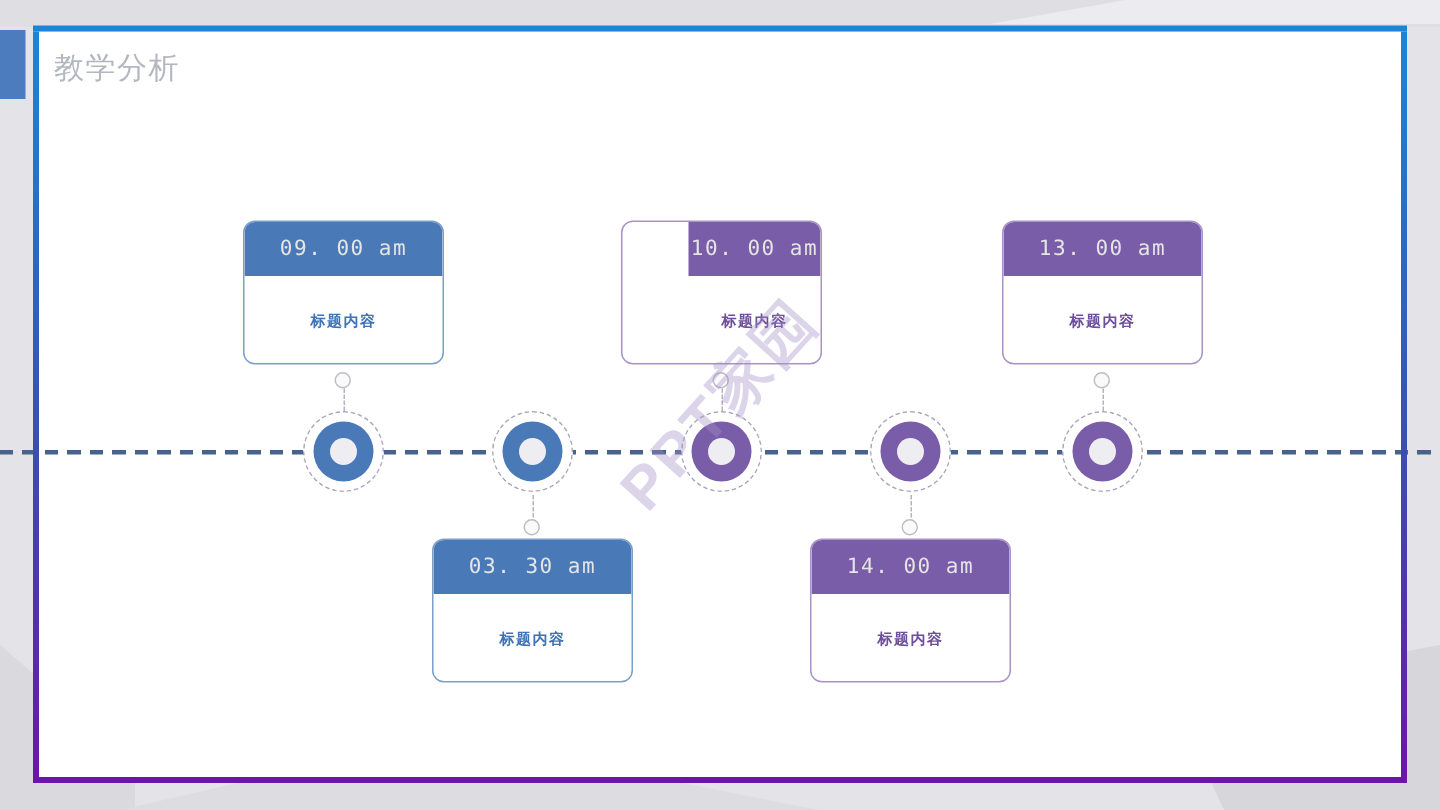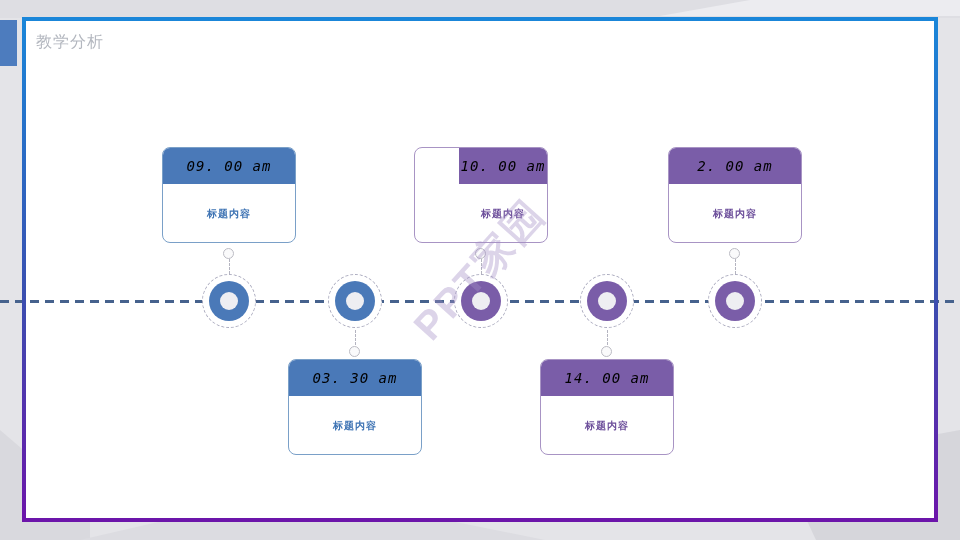--- a/index.html
+++ b/index.html
@@ -28,21 +28,21 @@
   
   .slide-frame{position:absolute;left:22px;top:17px;width:908px;height:497px;
     border:4px solid transparent;
     border-image:linear-gradient(180deg,#1a86d9 0%,#3a4fb0 55%,#6c15aa 100%) 1;
     z-index:5;pointer-events:none;}
 
   
   .side-tab{position:absolute;left:0;top:20px;width:17px;height:46px;
     background:#4d7cbe;z-index:6;}
 
-  .page-title{position:absolute;left:36px;top:32px;font-size:16px;
+  .page-title{position:absolute;left:36px;top:32px;font-size:20px;
     color:#b3b7bf;z-index:6;letter-spacing:1px;}
 
   
   .timeline-line{position:absolute;left:0;top:300px;width:960px;height:3px;z-index:2;
     background:repeating-linear-gradient(90deg,#46628d 0 9px,transparent 9px 15px);}
 
   
   .node{position:absolute;width:54px;height:54px;border-radius:50%;
     border:1px dashed #a9a9bd;background:#ffffff;top:274px;z-index:3;box-sizing:border-box;}
   .ring{position:absolute;left:6px;top:6px;width:40px;height:40px;border-radius:50%;}
@@ -63,22 +63,22 @@
   .side-bottom .vdash{top:330px;height:15px;}
 
   
   .card{position:absolute;width:134px;height:96px;border-radius:8px;
     background:#ffffff;box-sizing:border-box;overflow:hidden;z-index:3;}
   .side-top .card{top:147px;}
   .side-bottom .card{top:359px;}
   .blue .card{border:1px solid #7aa0c8;}
   .purple .card{border:1px solid #a894c4;}
   .card-time{height:36px;display:flex;align-items:center;justify-content:center;
-    color:#000000;font-family:"DejaVu Sans Mono","Liberation Mono",monospace;
-    font-size:14px;letter-spacing:1px;font-style:italic;}
+    color:#e5e5e5;font-family:"DejaVu Sans Mono","Liberation Mono",monospace;
+    font-size:14px;letter-spacing:1px;}
   .blue .card-time{background:#4a79b8;}
   .purple .card-time{background:#7a5da8;}
   .card-body{height:60px;display:flex;align-items:center;justify-content:center;
     font-size:10px;font-weight:bold;letter-spacing:1px;}
   .blue .card-body{color:#3f74b4;}
   .purple .card-body{color:#6d4f9b;}
 
   
   .e0 .node{left:202px;} .e0 .card{left:162px;} .e0 .mini{left:223px;} .e0 .vdash{left:229px;}
   .e1 .node{left:328px;} .e1 .card{left:288px;} .e1 .mini{left:349px;} .e1 .vdash{left:355px;}
@@ -147,21 +147,21 @@
   </div>
   <div class="mini"></div>
   <div class="vdash"></div>
   <div class="node">
       <div class="ring"></div>
     </div>
 </div>
 
 <div class="event e4 purple side-top">
   <div class="card">
-    <div class="card-time">2. 00 am</div>
+    <div class="card-time">13. 00 am</div>
     <div class="card-body">标题内容</div>
   </div>
   <div class="mini"></div>
   <div class="vdash"></div>
   <div class="node">
       <div class="ring"></div>
     </div>
 </div>
 
 <div class="slide-frame"></div>

